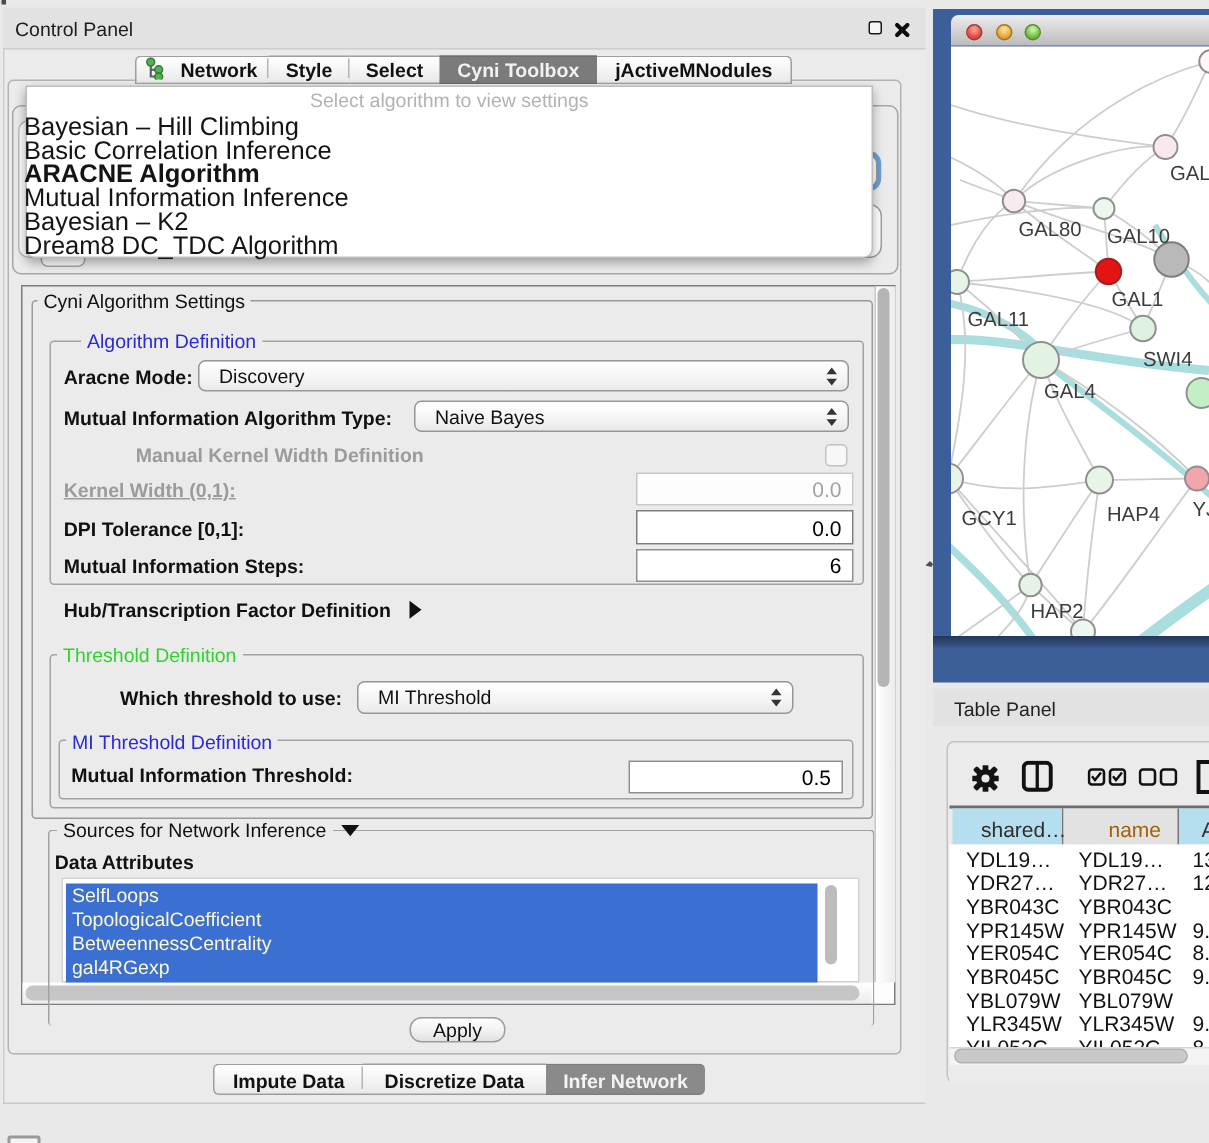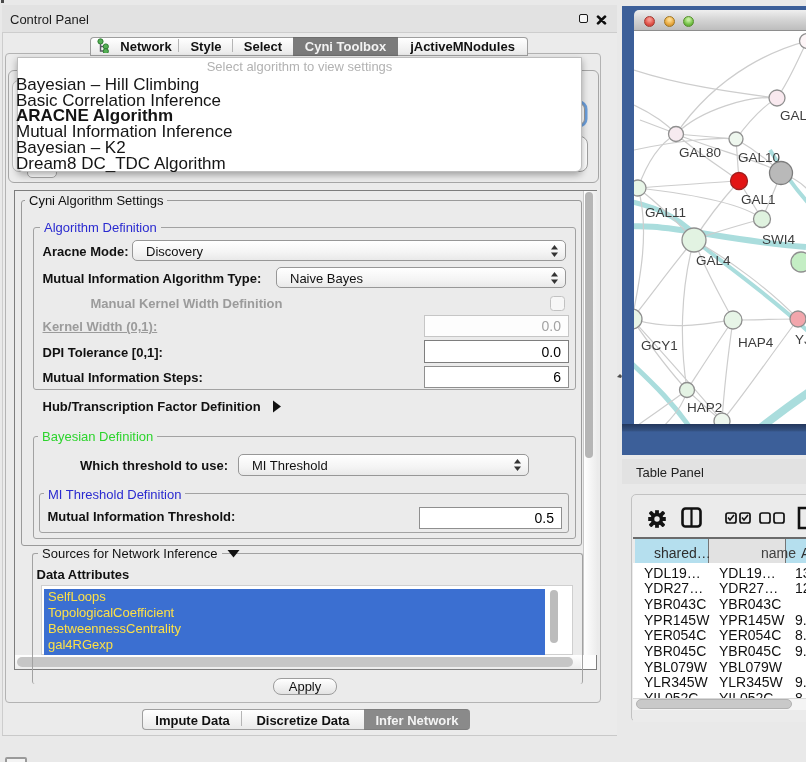--- a/index.html
+++ b/index.html
@@ -62,21 +62,21 @@
 <div class="abs" style="left:585px;top:192px;width:8px;height:266px;background:#b5b5b5;border-radius:4px;"></div>
 
 <div class="abs" style="left:15px;top:655px;width:566px;height:14px;background:linear-gradient(#ffffff,#ececec);"></div>
 <div class="abs" style="left:17px;top:657px;width:556px;height:10px;background:#c6c6c6;border-radius:5px;"></div>
 <div class="abs" style="left:581px;top:655px;width:15px;height:14px;background:#fdfdfd;"></div>
 
 <div class="grp" style="left:21px;top:200px;width:559px;height:344px;border-color:#9a9a9a;"></div>
 <div class="gtitle" style="left:25px;top:193px;color:#111;">Cyni Algorithm Settings</div>
 
 <div class="grp" style="left:32.5px;top:227px;width:541px;height:161px;"></div>
-<div class="gtitle" style="left:40px;top:220px;color:#2a2ad0;">Algorithm Definition</div>
+<div class="gtitle" style="left:54px;top:220px;color:#2a2ad0;">Algorithm Definition</div>
 
 <div class="lbl" style="left:42.5px;top:244px;">Aracne Mode:</div>
 <div class="combo" style="left:132px;top:240px;width:434px;height:21px;">
     <span class="ct">Discovery</span>
   <svg class="arr" width="9" height="13" viewBox="0 0 9 13">
       <path d="M4.5 0.5 L8 5 L1 5 Z" fill="#333"></path>
       <path d="M4.5 12.5 L8 8 L1 8 Z" fill="#333"></path>
     </svg>
 </div>
 
@@ -106,21 +106,21 @@
 <div class="field" style="left:424px;top:366px;width:145px;height:22px;">
     <span class="ft">6</span>
   </div>
 
 <div class="lbl" style="left:42.5px;top:399px;">Hub/Transcription Factor Definition</div>
 <svg class="abs" style="left:272px;top:400px;" width="10" height="13" viewBox="0 0 10 13">
     <path d="M1 0.5 L9 6.5 L1 12.5 Z" fill="#111"></path>
   </svg>
 
 <div class="grp" style="left:32.5px;top:436px;width:541px;height:101px;"></div>
-<div class="gtitle" style="left:38px;top:429px;color:#2dd42d;">Bayesian Definition</div>
+<div class="gtitle" style="left:38px;top:429px;color:#2dd42d;">Threshold Definition</div>
 
 <div class="lbl" style="left:80px;top:458px;">Which threshold to use:</div>
 <div class="combo" style="left:238px;top:454px;width:291px;height:22px;">
     <span class="ct">MI Threshold</span>
   <svg class="arr" width="9" height="13" viewBox="0 0 9 13">
       <path d="M4.5 0.5 L8 5 L1 5 Z" fill="#333"></path>
       <path d="M4.5 12.5 L8 8 L1 8 Z" fill="#333"></path>
     </svg>
 </div>
 
@@ -132,21 +132,21 @@
   </div>
 
 <div class="grp" style="left:32px;top:553px;width:549px;height:130px;border-bottom:none;"></div>
 <div class="gtitle" style="left:38px;top:546px;color:#111;">Sources for Network Inference</div>
 <svg class="abs" style="left:227px;top:549px;" width="13" height="9" viewBox="0 0 13 9">
     <path d="M0.5 1 L12.5 1 L6.5 8.5 Z" fill="#111"></path>
   </svg>
 <div class="lbl" style="left:36.5px;top:567px;">Data Attributes</div>
 
 <div class="abs" style="left:41px;top:585px;width:532px;height:70px;background:#fff;border:1px solid #cfcfcf;box-sizing:border-box;"></div>
-<div class="abs" style="left:44px;top:589px;width:501px;height:66px;background:#3b6fd1;color:#fde047;font-size:13px;line-height:16px;padding-left:4px;box-sizing:border-box;overflow:hidden;">SelfLoops<br>TopologicalCoefficient<br>BetweennessCentrality<br>gal4RGexp</div>
+<div class="abs" style="left:44px;top:589px;width:501px;height:66px;background:#3b6fd1;color:#fef9c3;font-size:13px;line-height:16px;padding-left:4px;box-sizing:border-box;overflow:hidden;">SelfLoops<br>TopologicalCoefficient<br>BetweennessCentrality<br>gal4RGexp</div>
 <div class="abs" style="left:550px;top:590px;width:8px;height:53px;background:#bcbcbc;border-radius:4px;"></div>
 
 <div class="abs" style="left:273px;top:678px;width:64px;height:17px;box-sizing:border-box;background:linear-gradient(#ffffff,#efefef 60%,#e2e2e2);border:1px solid #9d9d9d;border-radius:8px;font-size:13px;color:#111;text-align:center;line-height:15px;">Apply</div>
 
 <div class="bottab" style="left:142px;width:100px;border-left:1px solid #9e9e9e;border-radius:4px 0 0 4px;">Impute Data</div>
 <div class="bottab" style="left:242px;width:122px;">Discretize Data</div>
 <div class="bottab" style="left:364px;width:106px;background:#8a8a8a;color:#f4f4f4;border-color:#7d7d7d;border-radius:0 4px 4px 0;">Infer Network</div>
 <div class="abs" style="left:241px;top:711px;width:1px;height:15px;background:#b5b5b5;"></div>
 
 <div class="abs" style="left:5px;top:757px;width:18px;height:10px;border:2px solid #9a9a9a;border-radius:2px;background:#f4f4f4;"></div>
@@ -294,21 +294,21 @@
 <svg class="abs" style="left:797px;top:506px;" width="20" height="24" viewBox="0 0 20 24">
   <path d="M2 2 L12 2 L17 7 L17 22 L2 22 Z" fill="none" stroke="#111" stroke-width="2.6"></path>
   <path d="M11 2 L11 8 L17 8" fill="none" stroke="#111" stroke-width="2"></path>
 </svg>
 
 <div class="abs" style="left:633px;top:537px;width:173px;height:1.5px;background:#6b6b6b;"></div>
 <div class="abs" style="left:635px;top:538.5px;width:74px;height:24px;background:#b5dfee;border-right:1.5px solid #757575;box-sizing:border-box;"></div>
 <div class="abs" style="left:709px;top:538.5px;width:77px;height:24px;background:#e2e2e2;border-right:1.5px solid #757575;box-sizing:border-box;"></div>
 <div class="abs" style="left:786px;top:538.5px;width:20px;height:24px;background:#b5dfee;"></div>
 <div class="abs trow" style="left:654px;top:545px;color:#2e2e2e;">shared…</div>
-<div class="abs trow" style="left:739px;top:545px;color:#404040;margin-left:22px;">name</div>
+<div class="abs trow" style="left:739px;top:545px;color:#a16207;">name</div>
 <div class="abs trow" style="left:801px;top:545px;color:#2e2e2e;">Av</div>
 
 <div class="abs" style="left:633px;top:562.5px;width:173px;height:135px;background:#fff;overflow:hidden;">
   <div class="trow" style="left:11px;top:2px;">YDL19…</div>
     <div class="trow" style="left:86px;top:2px;">YDL19…</div>
     <div class="trow" style="left:162px;top:2px;">13</div>
   <div class="trow" style="left:11px;top:17.7px;">YDR27…</div>
     <div class="trow" style="left:86px;top:17.7px;">YDR27…</div>
     <div class="trow" style="left:162px;top:17.7px;">12</div>
   <div class="trow" style="left:11px;top:33.4px;">YBR043C</div>

